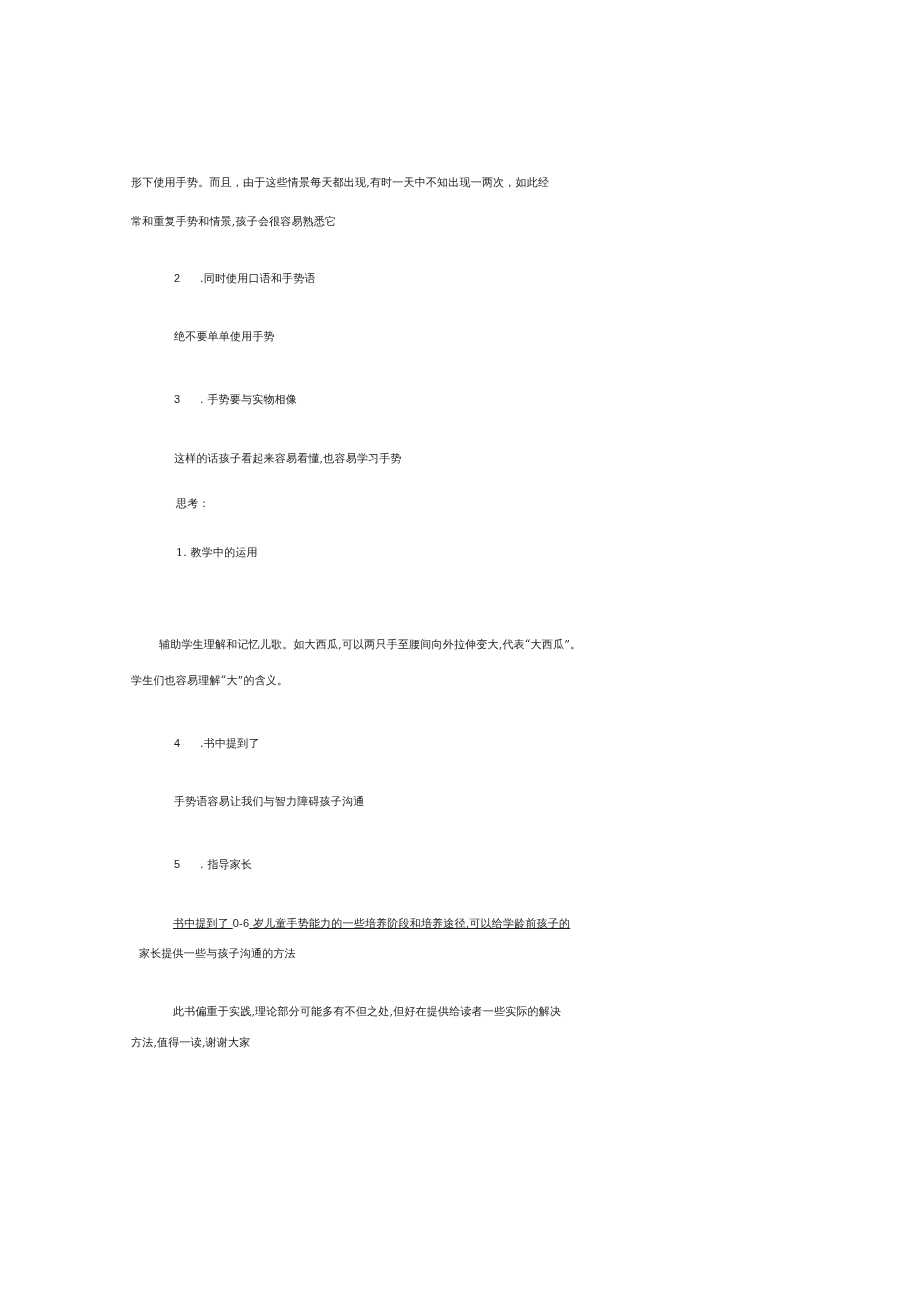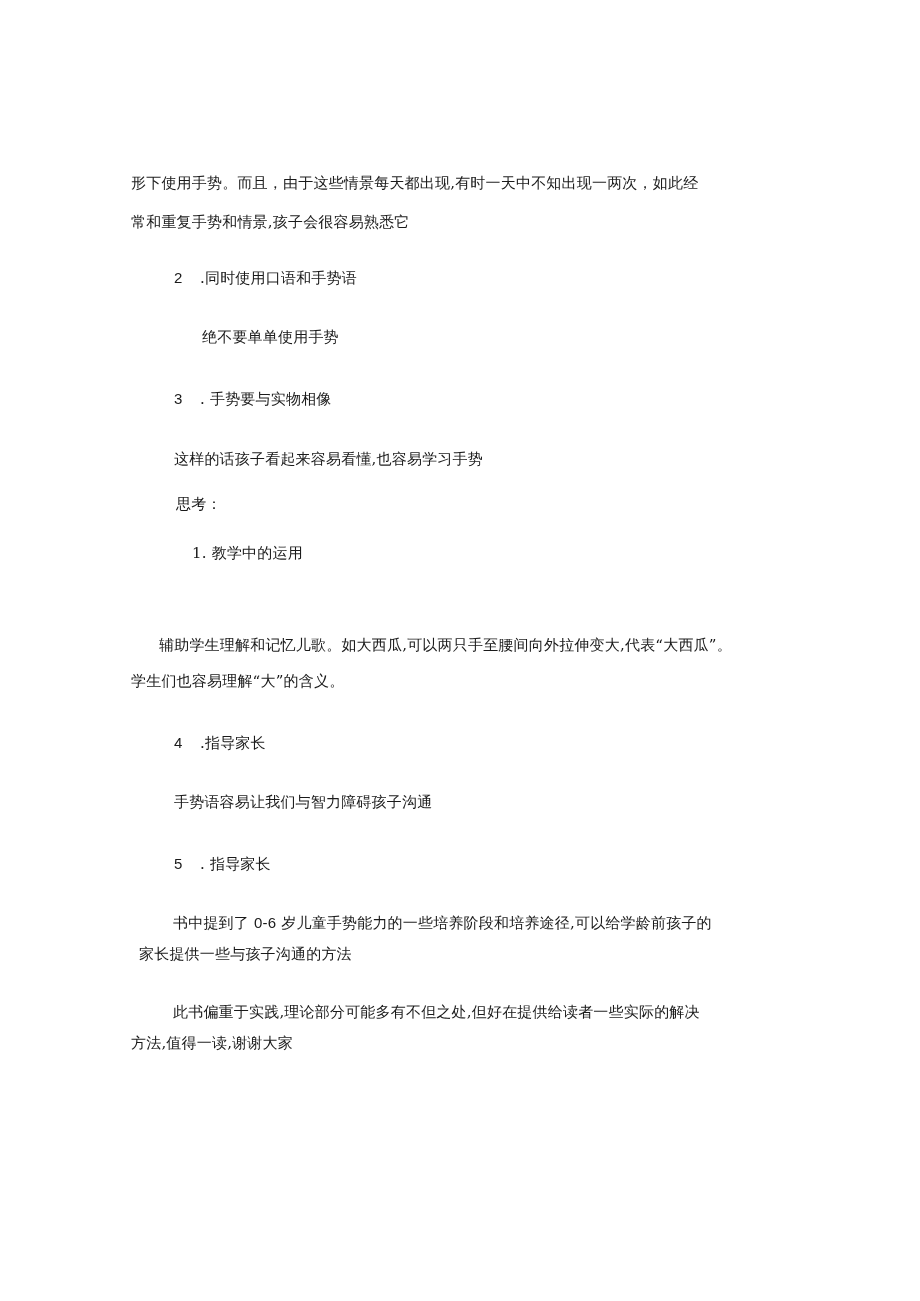--- a/index.html
+++ b/index.html
@@ -18,21 +18,21 @@
     .page {
       position: absolute;
       left: 0;
       top: 0;
       width: 920px;
       height: 1301px;
       background: #ffffff;
     }
     .line {
       position: absolute;
-      font-size: 15px;
+      font-size: 11px;
       line-height: 20px;
       white-space: nowrap;
       letter-spacing: 0.2px;
     }
     .num {
       font-family: "Liberation Sans", "DejaVu Sans", sans-serif;
       display: inline-block;
     }
     .heading .num { width: 26px; }
   </style>
@@ -40,43 +40,43 @@
 <body>
 
 <div class="page">
 
   <div class="line" style="left:131px; top:173px;">形下使用手势。而且，由于这些情景每天都出现,有时一天中不知出现一两次，如此经</div>
   <div class="line" style="left:131px; top:212px;">常和重复手势和情景,孩子会很容易熟悉它</div>
 
   <div class="line heading" style="left:174px; top:268px;">
     <span class="num">2</span><span>.同时使用口语和手势语</span>
   </div>
-  <div class="line" style="left:174px; top:327px;margin-left:28px;">绝不要单单使用手势</div>
+  <div class="line" style="left:174px; top:327px;">绝不要单单使用手势</div>
 
   <div class="line heading" style="left:174px; top:389px;">
     <span class="num">3</span><span>. 手势要与实物相像</span>
   </div>
   <div class="line" style="left:174px; top:449px;">这样的话孩子看起来容易看懂,也容易学习手势</div>
 
   <div class="line" style="left:176px; top:494px;">思考：</div>
-  <div class="line" style="left:192px; top:543px;">1. 教学中的运用</div>
+  <div class="line" style="left:176px; top:543px;">1. 教学中的运用</div>
 
   <div class="line" style="left:131px; top:635px;margin-left:28px;">辅助学生理解和记忆儿歌。如大西瓜,可以两只手至腰间向外拉伸变大,代表“大西瓜”。</div>
   <div class="line" style="left:131px; top:671px;">学生们也容易理解“大”的含义。</div>
 
   <div class="line heading" style="left:174px; top:733px;">
-    <span class="num">4</span><span>.指导家长</span>
+    <span class="num">4</span><span>.书中提到了</span>
   </div>
   <div class="line" style="left:174px; top:792px;">手势语容易让我们与智力障碍孩子沟通</div>
 
   <div class="line heading" style="left:174px; top:854px;">
     <span class="num">5</span><span>. 指导家长</span>
   </div>
 
-  <div class="line" style="left:173px; top:913px;">
+  <div class="line" style="left:173px; top:913px;text-decoration:underline;">
     <span>书中提到了 </span><span class="num">0-6</span><span> 岁儿童手势能力的一些培养阶段和培养途径,可以给学龄前孩子的</span>
   </div>
   <div class="line" style="left:139px; top:944px;">家长提供一些与孩子沟通的方法</div>
 
   <div class="line" style="left:173px; top:1002px;">此书偏重于实践,理论部分可能多有不但之处,但好在提供给读者一些实际的解决</div>
   <div class="line" style="left:131px; top:1033px;">方法,值得一读,谢谢大家</div>
 
 </div>
 
 </body></html>

